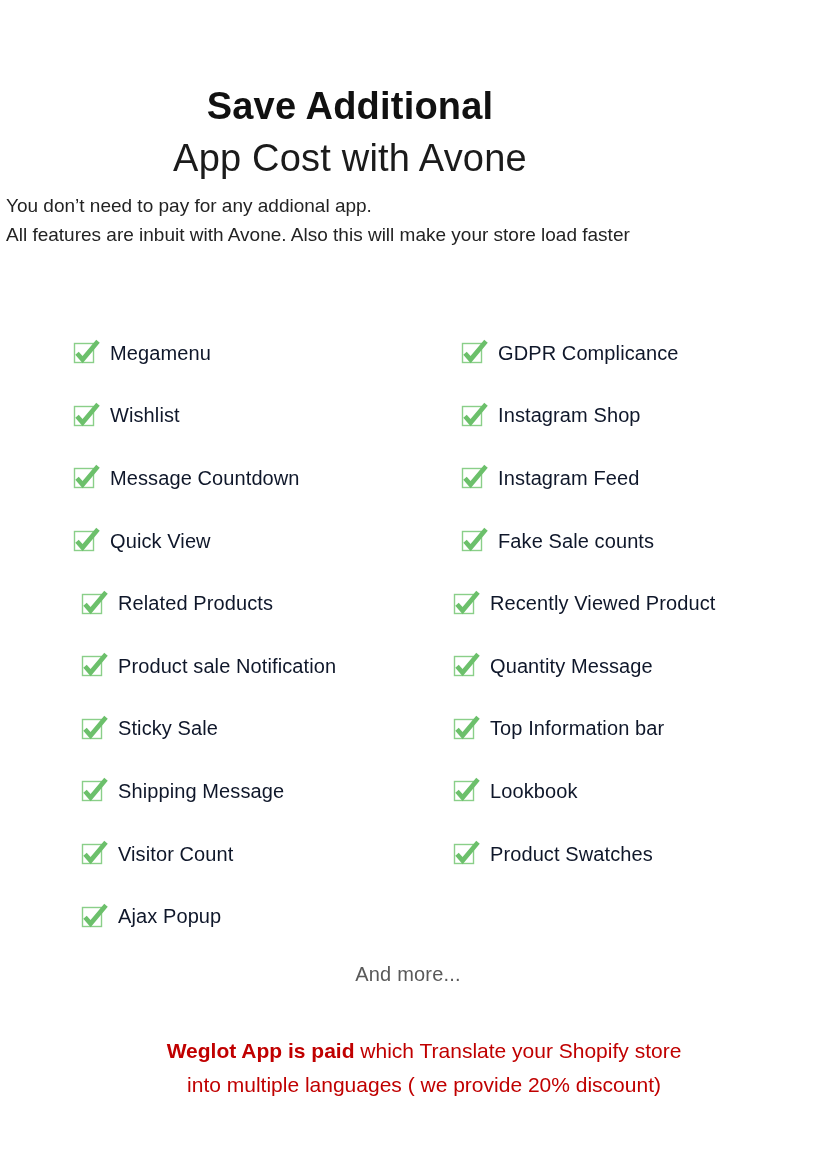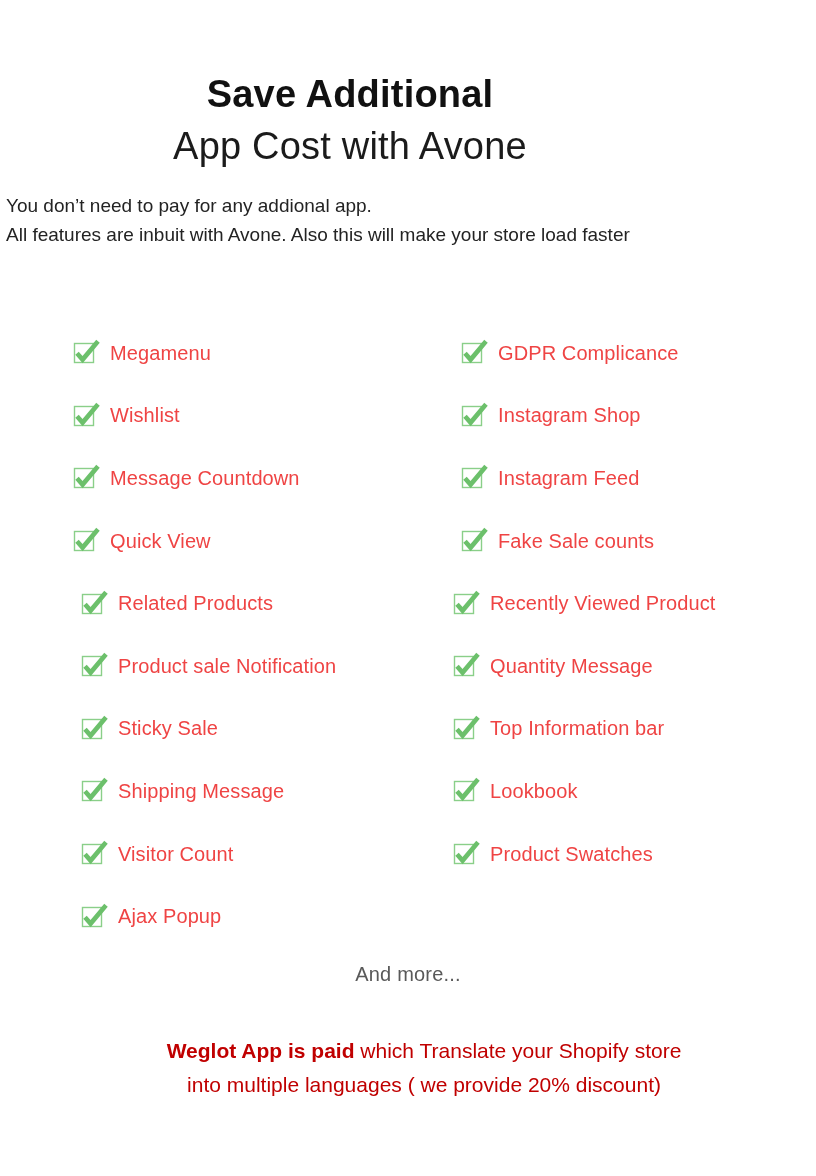--- a/index.html
+++ b/index.html
@@ -20,21 +20,21 @@
     position: relative;
     width: 816px;
     height: 1176px;
     background: #ffffff;
     box-sizing: border-box;
   }
 
   
   .heading {
     position: absolute;
-    top: 72px;
+    top: 84px;
     left: 0;
     width: 700px;
     text-align: center;
   }
   .heading-line1 {
     display: block;
     font-family: "Liberation Sans", sans-serif;
     font-size: 38px;
     font-weight: 700;
     letter-spacing: 0.2px;
@@ -103,21 +103,21 @@
     left: 0;
     width: 30px;
     height: 30px;
     overflow: visible;
   }
 
   .feature-label {
     font-family: "Liberation Sans", sans-serif;
     font-size: 20px;
     font-weight: 400;
-    color: #ef4444;
+    color: #0f172a;
     letter-spacing: 0.1px;
     white-space: nowrap;
   }
 
   
   .and-more {
     position: absolute;
     top: 963px;
     left: 0;
     width: 816px;

